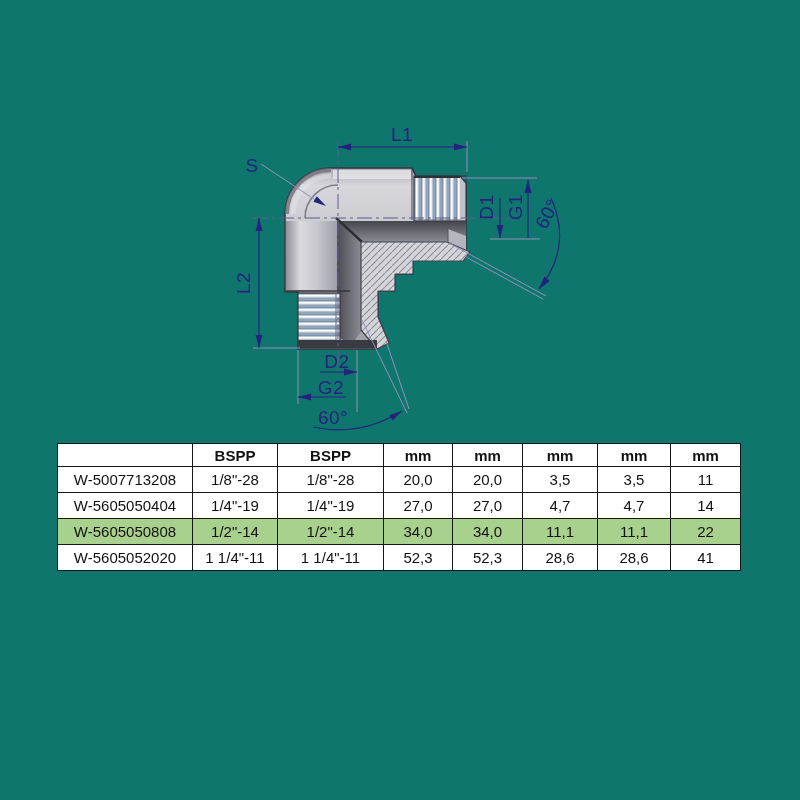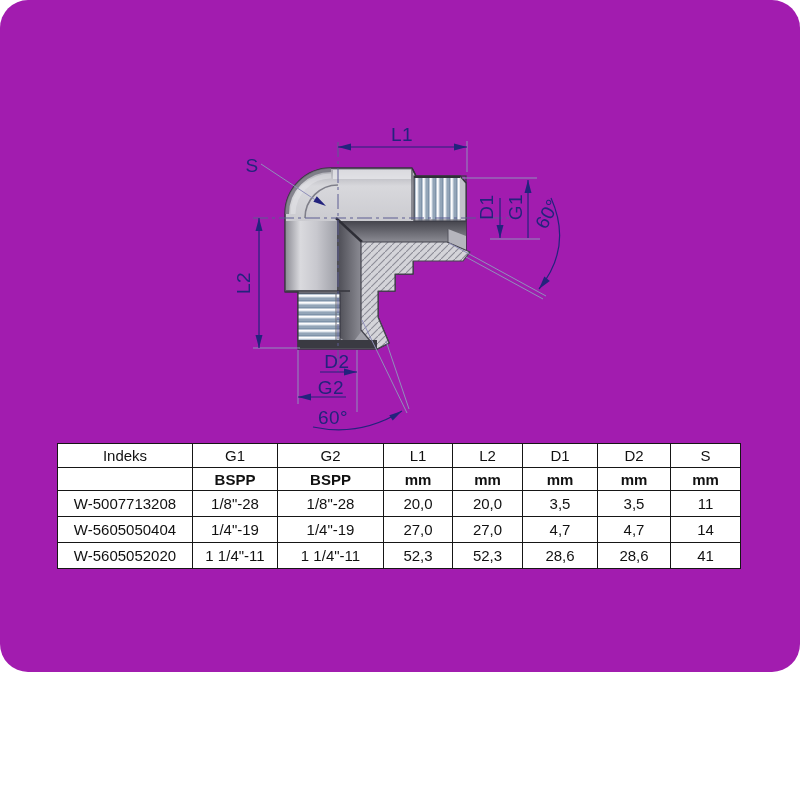--- a/index.html
+++ b/index.html
@@ -1,17 +1,17 @@
 <!DOCTYPE html>
 <html><head>
 <meta charset="utf-8">
 <style>
   html,body{margin:0;padding:0;background:#ffffff;}
-  .canvas{position:relative;width:800px;height:672px;background:#a21caf;overflow:hidden;
-          font-family:"Liberation Sans",sans-serif;border-radius:28px;}
+  .canvas{position:relative;width:800px;height:800px;background:#0f766e;overflow:hidden;
+          font-family:"Liberation Sans",sans-serif;}
   svg text{font-family:"Liberation Sans",sans-serif;}
 
   
   .diagram{position:absolute;left:0;top:0;}
   .dim-text{fill:#23237d;font-size:19px;letter-spacing:.5px;}
 
   
   table.spec{position:absolute;left:57px;top:443px;width:683px;border-collapse:collapse;
              table-layout:fixed;font-size:15px;color:#111;}
   table.spec th, table.spec td{border:1.6px solid #161616;text-align:center;vertical-align:middle;
@@ -173,30 +173,20 @@
       <col style="width:135px">
         <col style="width:85px">
         <col style="width:106px">
       <col style="width:69px">
         <col style="width:70px">
         <col style="width:75px">
       <col style="width:73px">
         <col style="width:70px">
     </colgroup>
     <thead>
-        <tr class="cols">
-          <th>Indeks</th>
-          <th>G1</th>
-          <th>G2</th>
-          <th>L1</th>
-          <th>L2</th>
-          <th>D1</th>
-          <th>D2</th>
-          <th>S</th>
-        </tr>
         <tr class="units">
           <th></th>
           <th>BSPP</th>
           <th>BSPP</th>
           <th>mm</th>
           <th>mm</th>
           <th>mm</th>
           <th>mm</th>
           <th>mm</th>
         </tr>
@@ -215,20 +205,30 @@
         <tr class="">
           <td>W-5605050404</td>
           <td>1/4"-19</td>
           <td>1/4"-19</td>
           <td>27,0</td>
           <td>27,0</td>
           <td>4,7</td>
           <td>4,7</td>
           <td>14</td>
         </tr>
+        <tr class="hl">
+          <td>W-5605050808</td>
+          <td>1/2"-14</td>
+          <td>1/2"-14</td>
+          <td>34,0</td>
+          <td>34,0</td>
+          <td>11,1</td>
+          <td>11,1</td>
+          <td>22</td>
+        </tr>
         <tr class="">
           <td>W-5605052020</td>
           <td>1 1/4"-11</td>
           <td>1 1/4"-11</td>
           <td>52,3</td>
           <td>52,3</td>
           <td>28,6</td>
           <td>28,6</td>
           <td>41</td>
         </tr>

